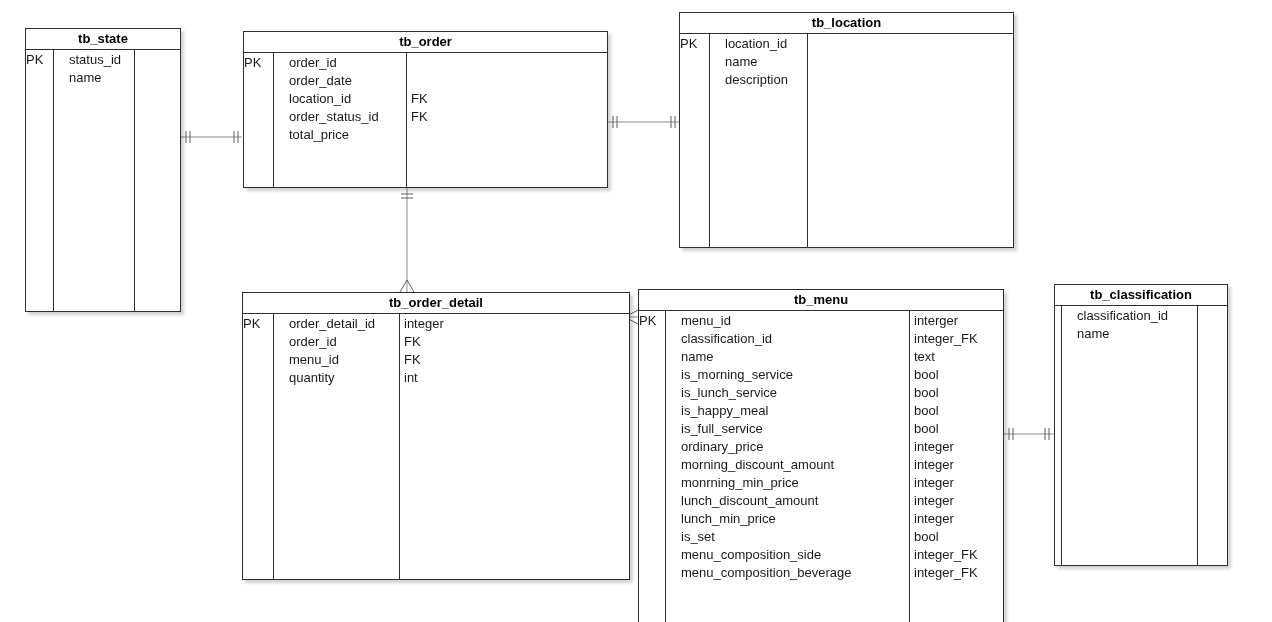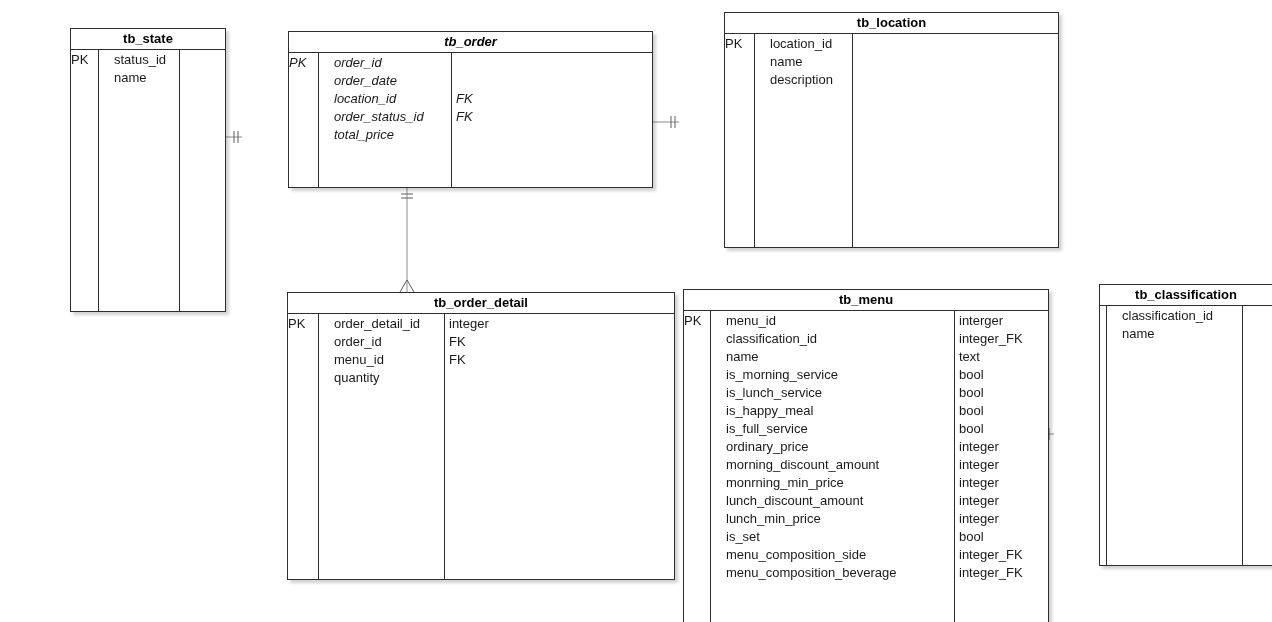--- a/index.html
+++ b/index.html
@@ -3,21 +3,21 @@
 <meta charset="utf-8">
 <style>
   html,body{margin:0;padding:0;}
   body{
     width:1272px;height:622px;position:relative;background:#ffffff;
     font-family:"Liberation Sans", sans-serif;overflow:hidden;
   }
   .entity{
     position:absolute;background:#ffffff;border:1px solid #2e2e2e;
     box-shadow:3px 3px 3px rgba(0,0,0,0.18);
-    box-sizing:border-box;display:flex;flex-direction:column;margin-left:45px;
+    box-sizing:border-box;display:flex;flex-direction:column;
   }
   .entity-title{
     flex:0 0 auto;height:20px;line-height:20px;border-bottom:1px solid #2e2e2e;
     font-size:13px;font-weight:bold;text-align:center;color:#000;white-space:nowrap;
   }
   .entity-body{flex:1 1 auto;display:flex;overflow:hidden;}
   .col{box-sizing:border-box;padding-top:1px;flex:0 0 auto;}
   .col + .col{border-left:1px solid #2e2e2e;}
   .col-type-flex{flex:1 1 auto;}
   .cell{
@@ -26,21 +26,21 @@
   }
   .col-key .cell{}
   .col-name{padding-left:15px;}
   .col-type{padding-left:4px;}
 
   
   #ent-state{left:25px;top:28px;width:156px;height:284px;}
   #ent-state .col-key{width:27px;}
   #ent-state .col-name{width:81px;}
 
-  #ent-order{left:243px;top:31px;width:365px;height:157px;font-style:italic;}
+  #ent-order{left:243px;top:31px;width:365px;height:157px;}
   #ent-order .col-key{width:29px;}
   #ent-order .col-name{width:133px;}
 
   #ent-location{left:679px;top:12px;width:335px;height:236px;}
   #ent-location .col-key{width:29px;}
   #ent-location .col-name{width:98px;}
 
   #ent-order-detail{left:242px;top:292px;width:388px;height:288px;}
   #ent-order-detail .col-key{width:30px;}
   #ent-order-detail .col-name{width:126px;}
@@ -163,20 +163,21 @@
     <div class="col col-name">
       <div class="cell">order_detail_id</div>
       <div class="cell">order_id</div>
       <div class="cell">menu_id</div>
       <div class="cell">quantity</div>
     </div>
     <div class="col col-type col-type-flex">
       <div class="cell">integer</div>
       <div class="cell">FK</div>
       <div class="cell">FK</div>
+      <div class="cell">int</div>
     </div>
   </div>
 </div>
 
 <div class="entity" id="ent-menu">
   <div class="entity-title">tb_menu</div>
   <div class="entity-body">
     <div class="col col-key">
       <div class="cell">PK</div>
       <div class="cell"></div>

